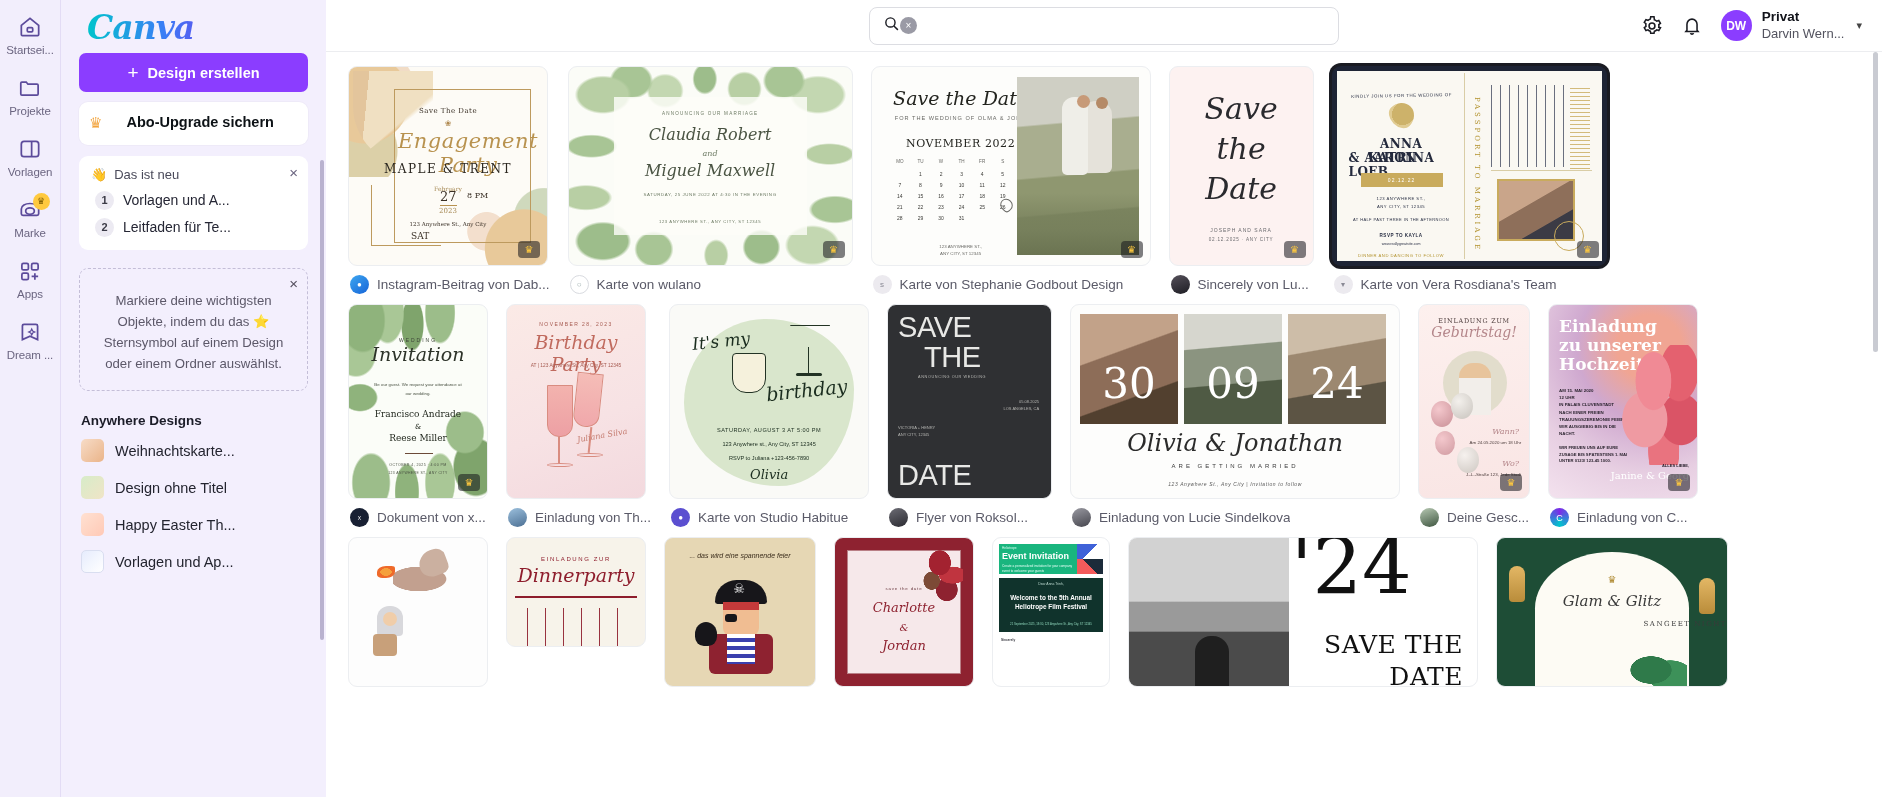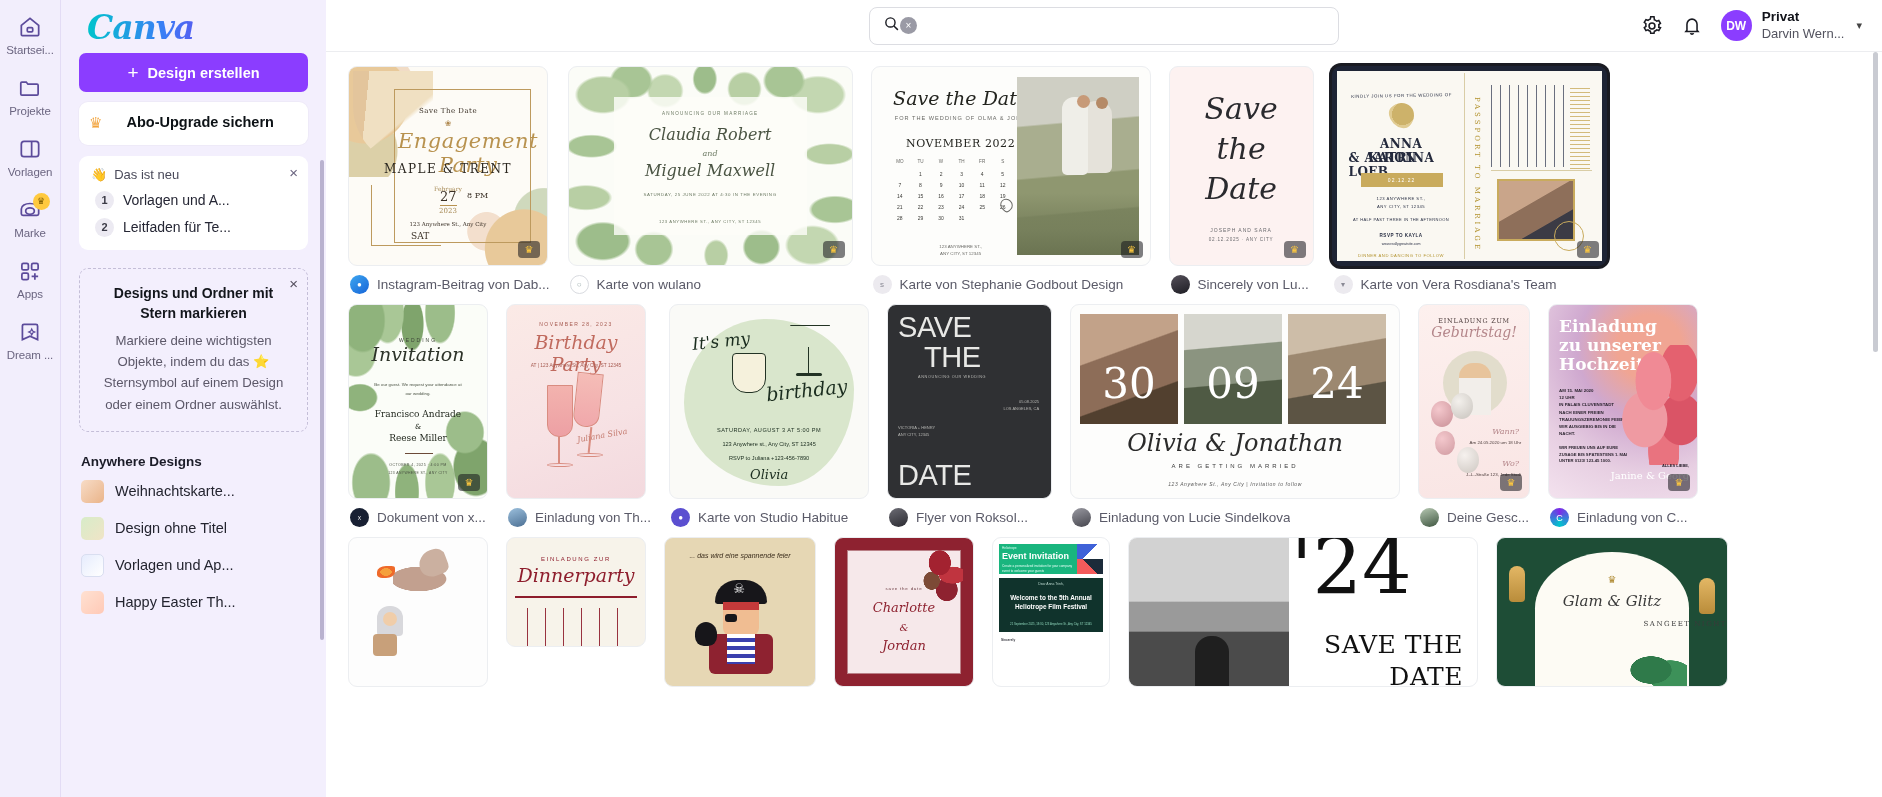--- a/index.html
+++ b/index.html
@@ -287,41 +287,40 @@
         <span class="news-txt">Vorlagen und A...</span>
       </div>
       <div class="news-row">
         <span class="news-num">2</span>
         <span class="news-txt">Leitfaden für Te...</span>
       </div>
     </div>
 
     <div class="card-star">
       <span class="star-x">×</span>
-      <div class="star-title">Designs und Ordner mit Stern markieren</div>
       <div class="star-body">Markiere deine wichtigsten Objekte, indem du das ⭐ Sternsymbol auf einem Design oder einem Ordner auswählst.</div>
     </div>
 
     <div class="recent-title">Anywhere Designs</div>
 
     <div class="recent-row">
       <span class="recent-thumb" style="background:linear-gradient(135deg,#f7dcc7,#eab489);"></span>
       <span class="recent-name">Weihnachtskarte...</span>
     </div>
     <div class="recent-row">
       <span class="recent-thumb" style="background:linear-gradient(135deg,#d7ecc9,#f0e4c6);"></span>
       <span class="recent-name">Design ohne Titel</span>
     </div>
     <div class="recent-row">
+      <span class="recent-thumb" style="background:linear-gradient(135deg,#ffe1d2,#ffc9b6);"></span>
+      <span class="recent-name">Happy Easter Th...</span>
+    </div>
+    <div class="recent-row">
       <span class="recent-thumb" style="background:linear-gradient(135deg,#e6ecfd,#ffffff);border:1px solid #d9def0;"></span>
       <span class="recent-name">Vorlagen und Ap...</span>
-    </div>
-    <div class="recent-row">
-      <span class="recent-thumb" style="background:linear-gradient(135deg,#ffe1d2,#ffc9b6);"></span>
-      <span class="recent-name">Happy Easter Th...</span>
     </div>
 
     <div class="panel-scroll"></div>
   </div>
 
   <div class="main">
 
     <div class="topbar">
       <div class="search-wrap">
         <div class="search">

